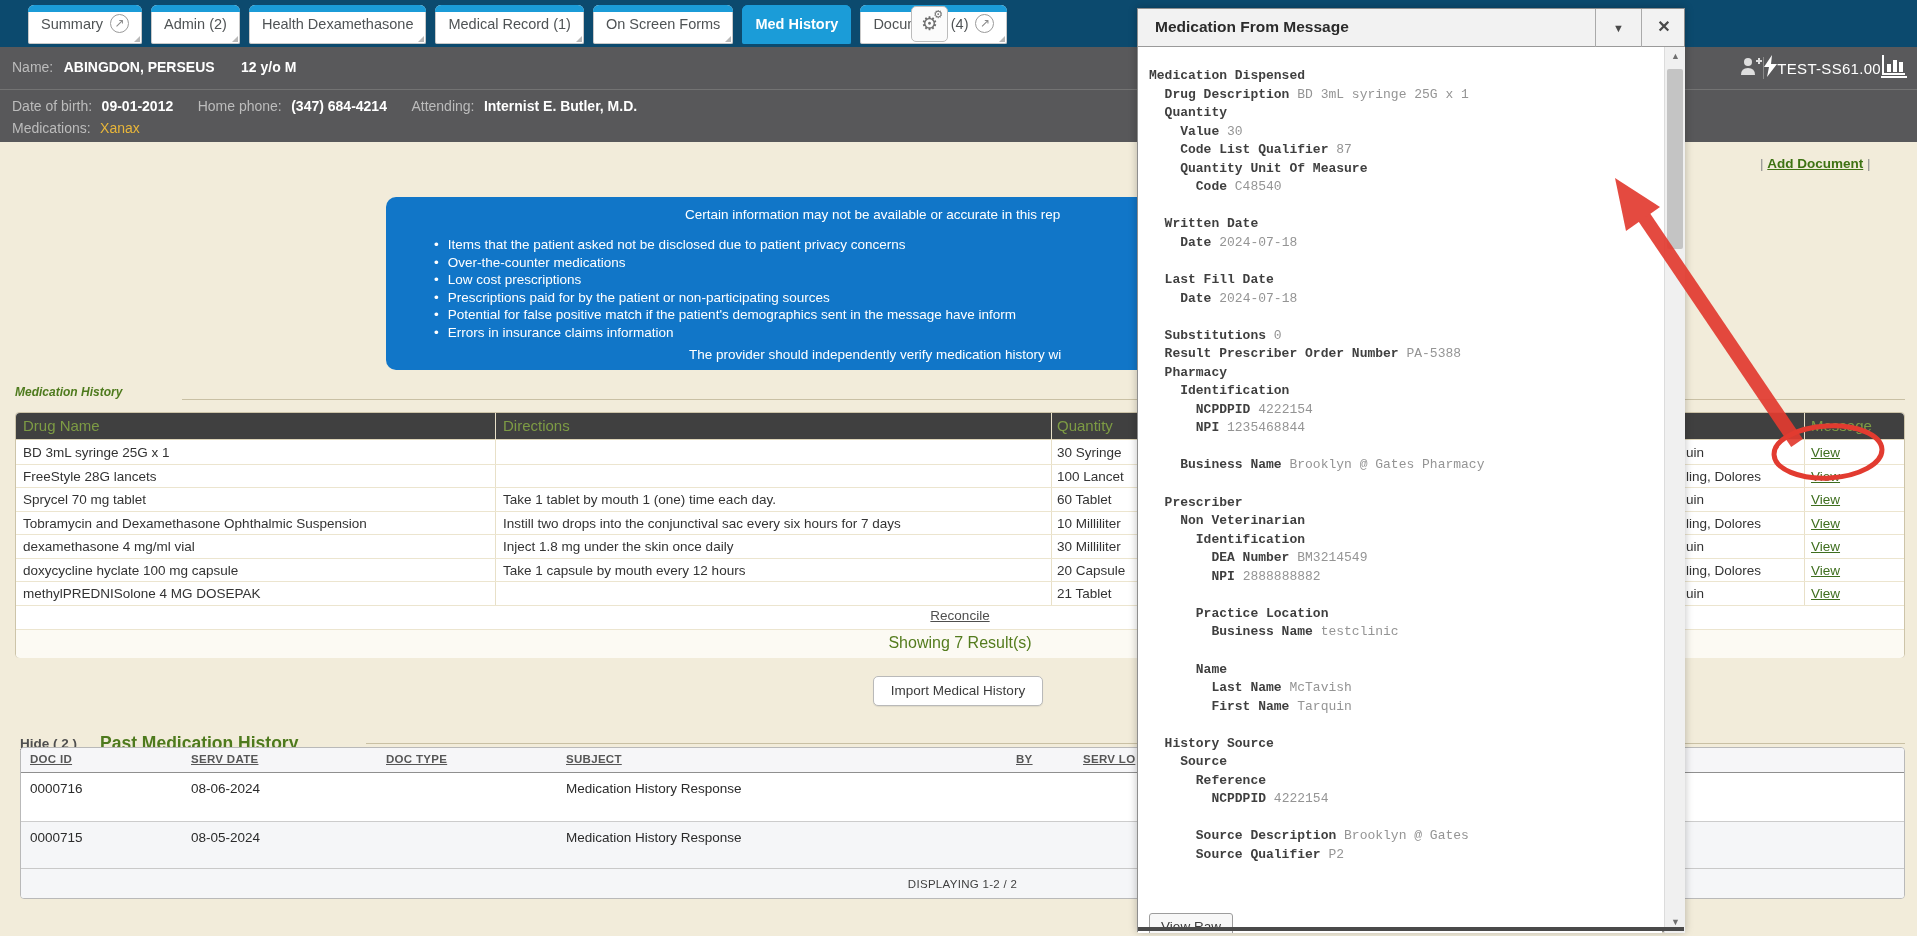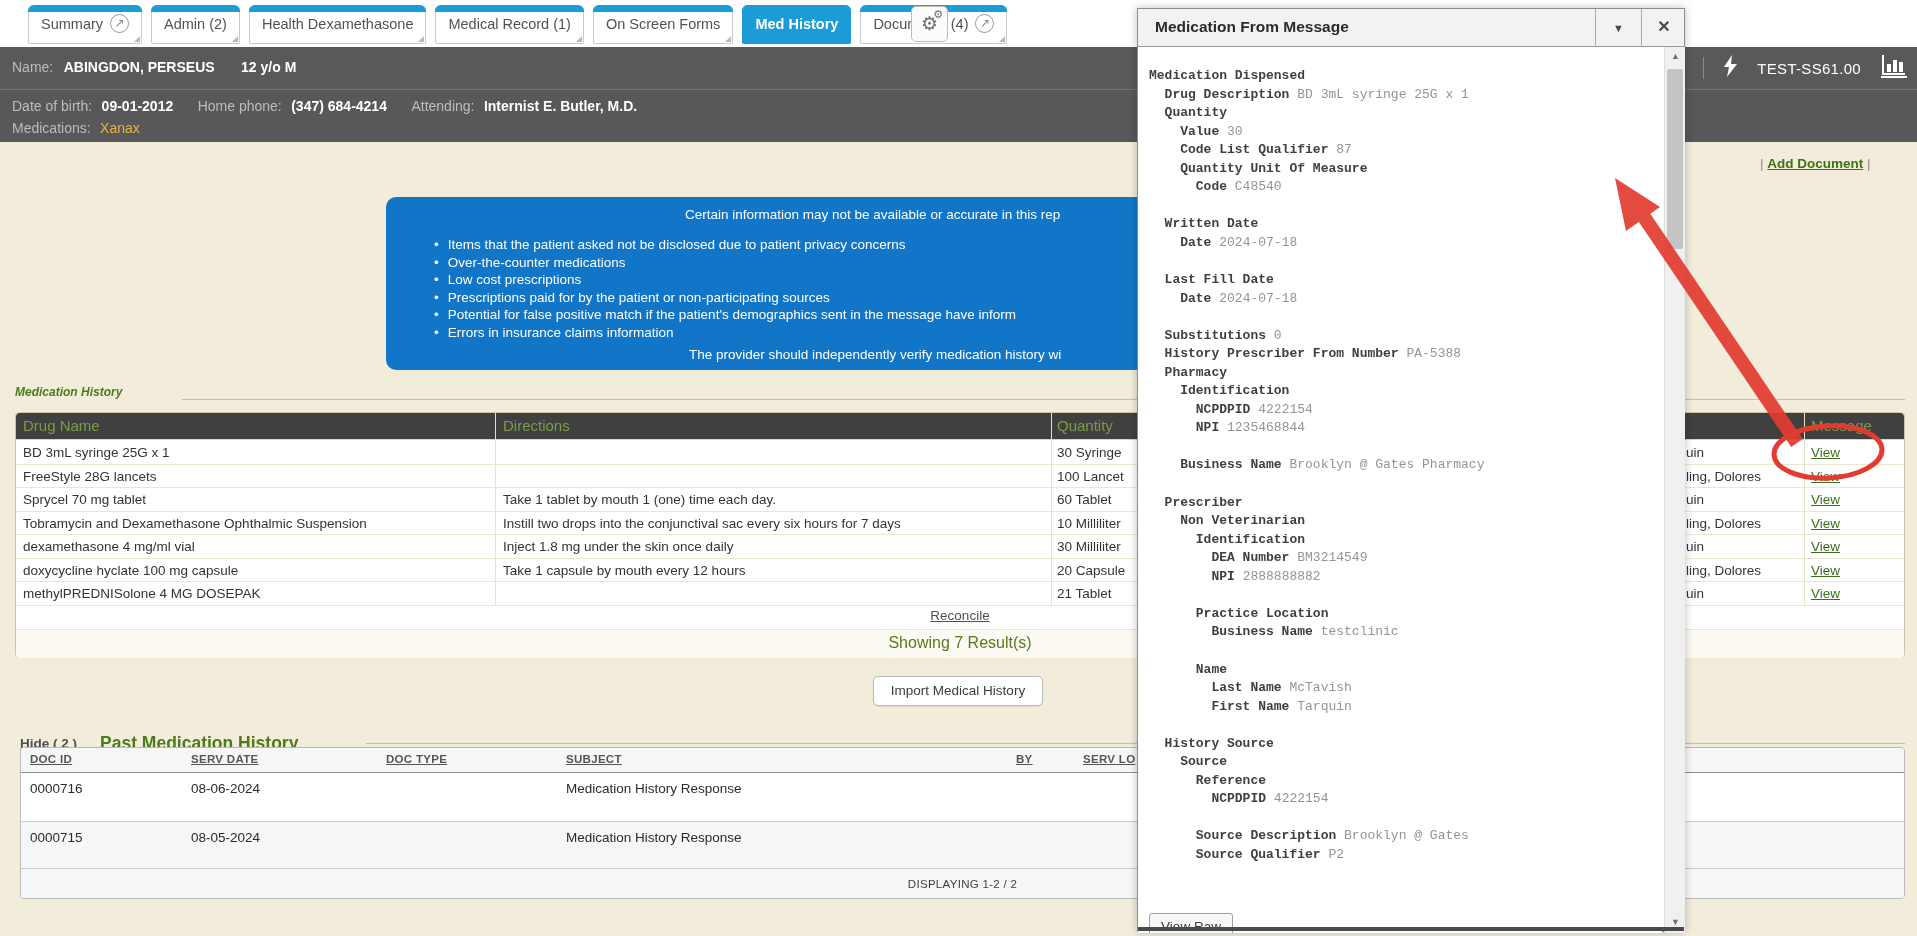--- a/index.html
+++ b/index.html
@@ -1,21 +1,21 @@
 <!DOCTYPE html>
 <html><head>
 <meta charset="utf-8">
 <style>
   * { margin:0; padding:0; box-sizing:border-box; }
   html,body { background:#e9e4d4; }
   body { font-family:"Liberation Sans", sans-serif; }
   .stage { position:relative; width:1917px; height:936px; overflow:hidden; background:#f2ecda; }
 
   
-  .tabbar { position:absolute; left:0; top:0; width:1917px; height:47px; background:#ffffff; }
+  .tabbar { position:absolute; left:0; top:0; width:1917px; height:47px; background:#0c4a6e; }
   .tabs { position:absolute; left:28px; top:5px; display:flex; gap:9px; }
   .tab { position:relative; height:39px; background:#ffffff; border:1px solid #c9c9c9; border-top:none;
          border-radius:6px 6px 2px 2px; padding:11px 12px 0 12px; font-size:14.5px; color:#4f5355;
          display:flex; align-items:flex-start; gap:7px; white-space:nowrap; cursor:pointer; }
   .tab::before { content:""; position:absolute; left:-1px; right:-1px; top:0; height:7px;
                  background:#1b9cd8; border-radius:6px 6px 0 0; }
   .tab::after { content:""; position:absolute; right:1px; bottom:1px; width:0; height:0;
                 border-left:6px solid transparent; border-bottom:6px solid #b9b9b9; }
   .tab.active { background:#1b9cd8; color:#ffffff; font-weight:bold; border-color:#1b9cd8; }
   .tab.active::after { display:none; }
@@ -25,21 +25,21 @@
              border:1px solid #bcbcbc; border-radius:5px; color:#6f6f6f; text-align:center; cursor:pointer; }
   .gearbtn .g1 { font-size:19px; line-height:34px; }
   .gearbtn .g2 { position:absolute; right:4px; top:1px; font-size:11px; }
 
   
   .pbar1 { position:absolute; left:0; top:47px; width:1917px; height:42px; background:#59595b; color:#fff; }
   .pbar2 { position:absolute; left:0; top:89px; width:1917px; height:53px; background:#58585a; border-top:1px solid #737373; color:#fff; }
   .plabel { color:#bcbcbc; font-size:14px; }
   .pval { color:#ffffff; font-size:14px; font-weight:bold; }
   .prow { position:absolute; left:12px; white-space:nowrap; }
-  .envbox { position:absolute; top:0; right:10px; height:42px; display:flex; align-items:center; gap:20px; color:#fff; }
+  .envbox { position:absolute; top:0; right:10px; height:42px; display:flex; align-items:center; gap:0; color:#fff; }
   .sepline { width:1px; height:22px; background:#8a8a8a; }
   .envtext { font-size:15px; letter-spacing:0.3px; }
 
   
   .adddoc { position:absolute; left:1760px; top:156px; font-size:13.5px; color:#8a8a8a; white-space:nowrap; }
   .adddoc a { color:#3e7313; font-weight:bold; text-decoration:underline; cursor:pointer; }
 
   
   .notice { position:absolute; left:386px; top:197px; width:1172px; height:173px; background:#1176c8;
             border-radius:10px; color:#ffffff; font-size:13.5px; }
@@ -328,21 +328,21 @@
           <div class="mline"><span class="mlabel">    Quantity Unit Of Measure</span></div>
           <div class="mline"><span class="mlabel">      Code</span><span class="mvalue"> C48540</span></div>
           <div class="mline">&nbsp;</div>
           <div class="mline"><span class="mlabel">  Written Date</span></div>
           <div class="mline"><span class="mlabel">    Date</span><span class="mvalue"> 2024-07-18</span></div>
           <div class="mline">&nbsp;</div>
           <div class="mline"><span class="mlabel">  Last Fill Date</span></div>
           <div class="mline"><span class="mlabel">    Date</span><span class="mvalue"> 2024-07-18</span></div>
           <div class="mline">&nbsp;</div>
           <div class="mline"><span class="mlabel">  Substitutions</span><span class="mvalue"> 0</span></div>
-          <div class="mline"><span class="mlabel">  History Prescriber From Number</span><span class="mvalue"> PA-5388</span></div>
+          <div class="mline"><span class="mlabel">  Result Prescriber Order Number</span><span class="mvalue"> PA-5388</span></div>
           <div class="mline"><span class="mlabel">  Pharmacy</span></div>
           <div class="mline"><span class="mlabel">    Identification</span></div>
           <div class="mline"><span class="mlabel">      NCPDPID</span><span class="mvalue"> 4222154</span></div>
           <div class="mline"><span class="mlabel">      NPI</span><span class="mvalue"> 1235468844</span></div>
           <div class="mline">&nbsp;</div>
           <div class="mline"><span class="mlabel">    Business Name</span><span class="mvalue"> Brooklyn @ Gates Pharmacy</span></div>
           <div class="mline">&nbsp;</div>
           <div class="mline"><span class="mlabel">  Prescriber</span></div>
           <div class="mline"><span class="mlabel">    Non Veterinarian</span></div>
           <div class="mline"><span class="mlabel">      Identification</span></div>

